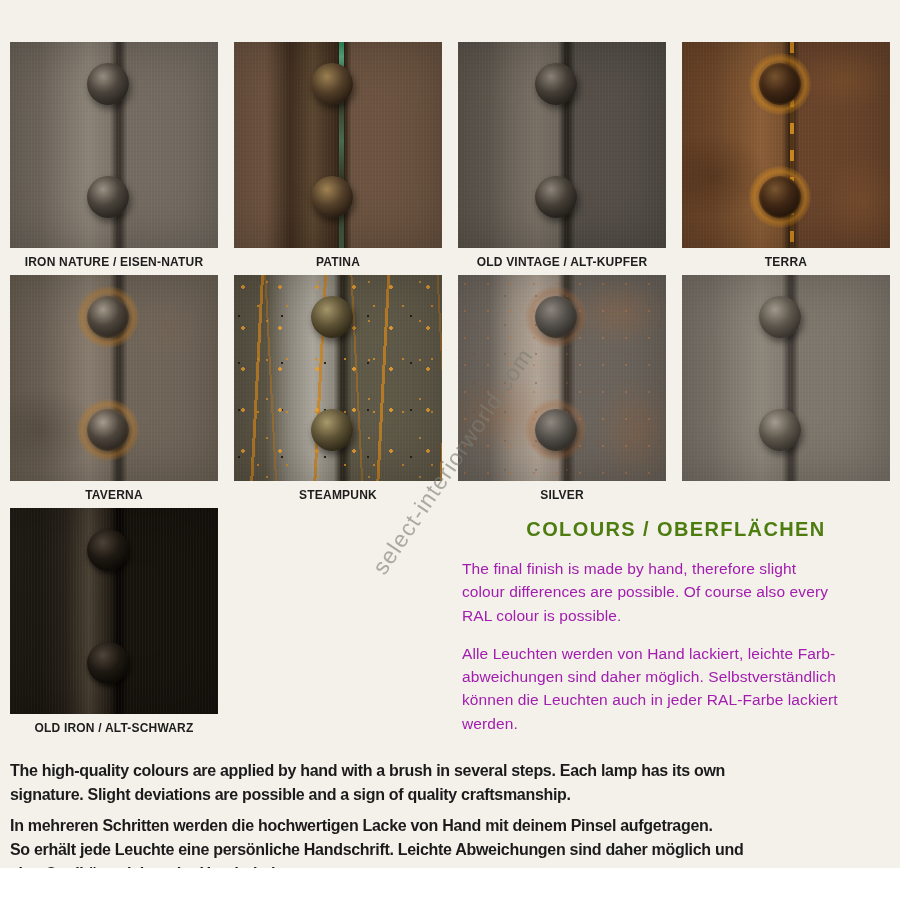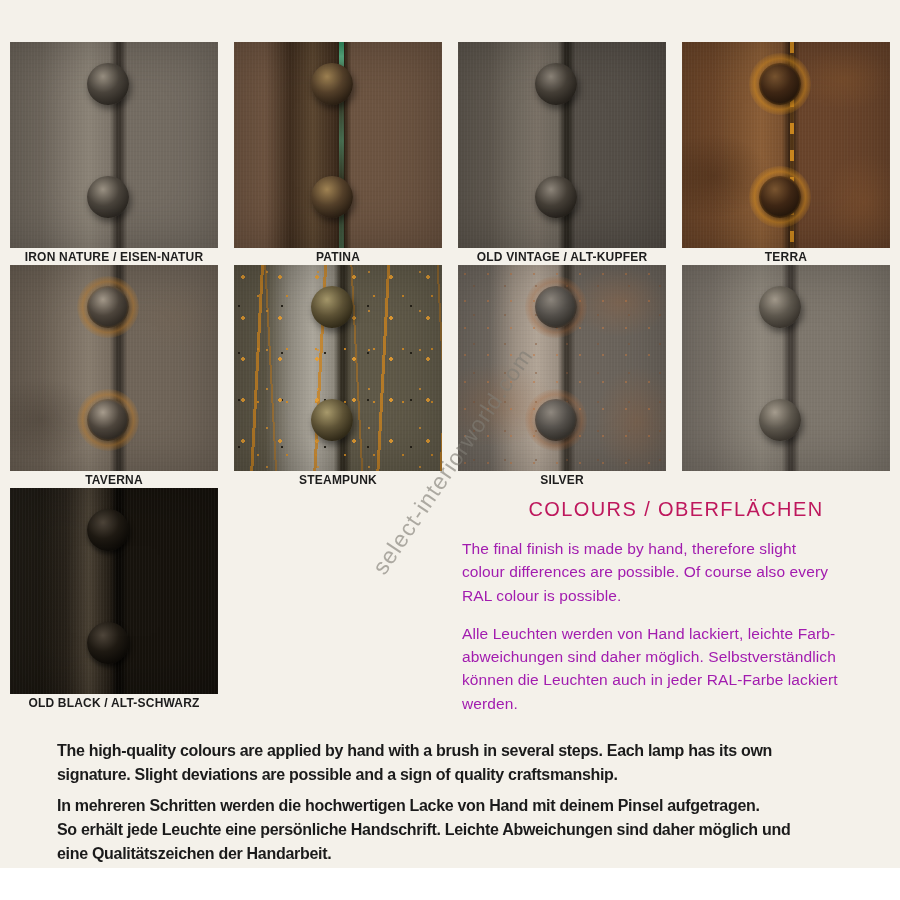--- a/index.html
+++ b/index.html
@@ -76,32 +76,32 @@
 
   .v-black-silver .fx { background-image:
       repeating-linear-gradient(90deg, rgba(255,255,255,.05) 0 1px, transparent 1px 6px),
       radial-gradient(circle 1px at 11px 14px, rgba(255,255,255,.12) 95%, transparent 100%);
     background-size: auto, 33px 41px; }
   .v-black-silver .rivet { background:
       radial-gradient(circle 2px at 46% 28%, var(--rivetHi) 60%, transparent 100%),
       radial-gradient(circle 1.5px at 58% 40%, var(--rivetHi) 60%, transparent 100%),
       radial-gradient(circle at 40% 32%, #4a4238 0%, var(--rivet) 45%, var(--rivetDark) 82%); }
 
-  .cap { height: 17px; display: flex; align-items: center; justify-content: center;
+  .cap { height: 27px; display: flex; align-items: center; justify-content: center;
     font-size: 12px; font-weight: 700; letter-spacing: .2px; color: #1d1d1d; white-space: nowrap; }
 
   
   .info { grid-column: 3 / 5; padding: 4px 0 0 4px; }
-  .info-title { font-size: 20px; font-weight: 400; letter-spacing: 1.4px; text-align: center;
-    color: #be185d; margin: 6px 0 16px; }
+  .info-title { font-size: 20px; font-weight: 700; letter-spacing: 1.4px; text-align: center;
+    color: #4d7c0f; margin: 6px 0 16px; }
   .info-p { font-size: 15.5px; line-height: 1.5; color: #a21caf; letter-spacing: .1px;
     margin-bottom: 15px; white-space: pre-line; }
 
   
-  .footer { padding: 9px 10px 0; margin-left: 47px; }
+  .footer { padding: 9px 10px 0; }
   .foot { font-size: 16px; font-weight: 700; letter-spacing: -.3px; line-height: 1.5;
     color: #1b1b1b; margin-bottom: 7px; white-space: pre-line; }
 
   .watermark { position: absolute; left: 268px; top: 448px; width: 370px; text-align: center;
     transform: rotate(-56deg); font-size: 23px; letter-spacing: 1px;
     color: rgba(128,124,116,.62); z-index: 5; pointer-events: none; }
 </style>
 </head>
 <body style="background: rgb(255, 255, 255);">
 
@@ -199,21 +199,21 @@
     </figure>
 
     <figure class="tile v-old-black" style="--pL: #141009; --strip: #231d15; --stripHi: #473e31; --seam: #0a0805; --pR: #16120c; --rivet: #1f1a13; --rivetHi: #4e453a; --rivetDark: #0a0805;">
       <div class="swatch">
         <div class="tex"></div>
         <div class="fx"></div>
 
         <div class="rivet r-top"></div>
         <div class="rivet r-bot"></div>
       </div>
-      <figcaption class="cap">OLD BLACK / ALT-SCHWARZ</figcaption>
+      <figcaption class="cap">OLD IRON / ALT-SCHWARZ</figcaption>
     </figure>
 
 
     <section class="info">
       <h2 class="info-title">COLOURS / OBERFLÄCHEN</h2>
       <p class="info-p">The final finish is made by hand, therefore slight
 colour differences are possible. Of course also every
 RAL colour is possible.</p>
       <p class="info-p">Alle Leuchten werden von Hand lackiert, leichte Farb-
 abweichungen sind daher möglich. Selbstverständlich

